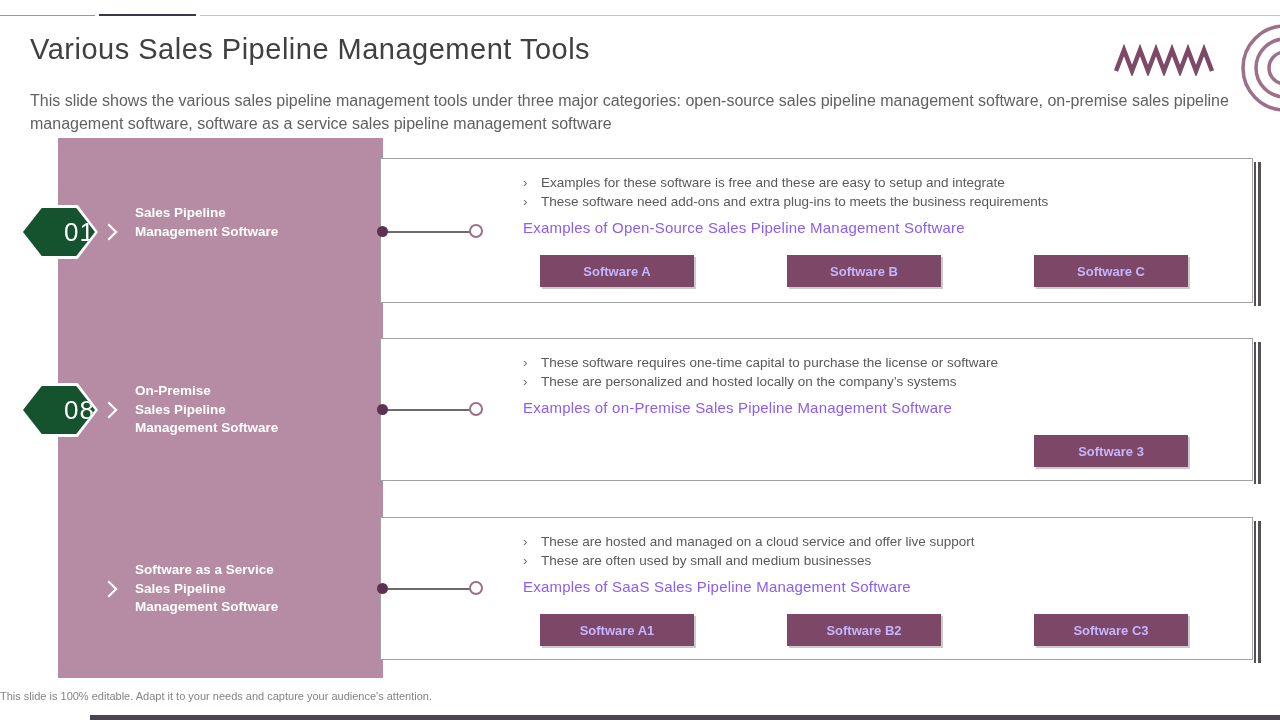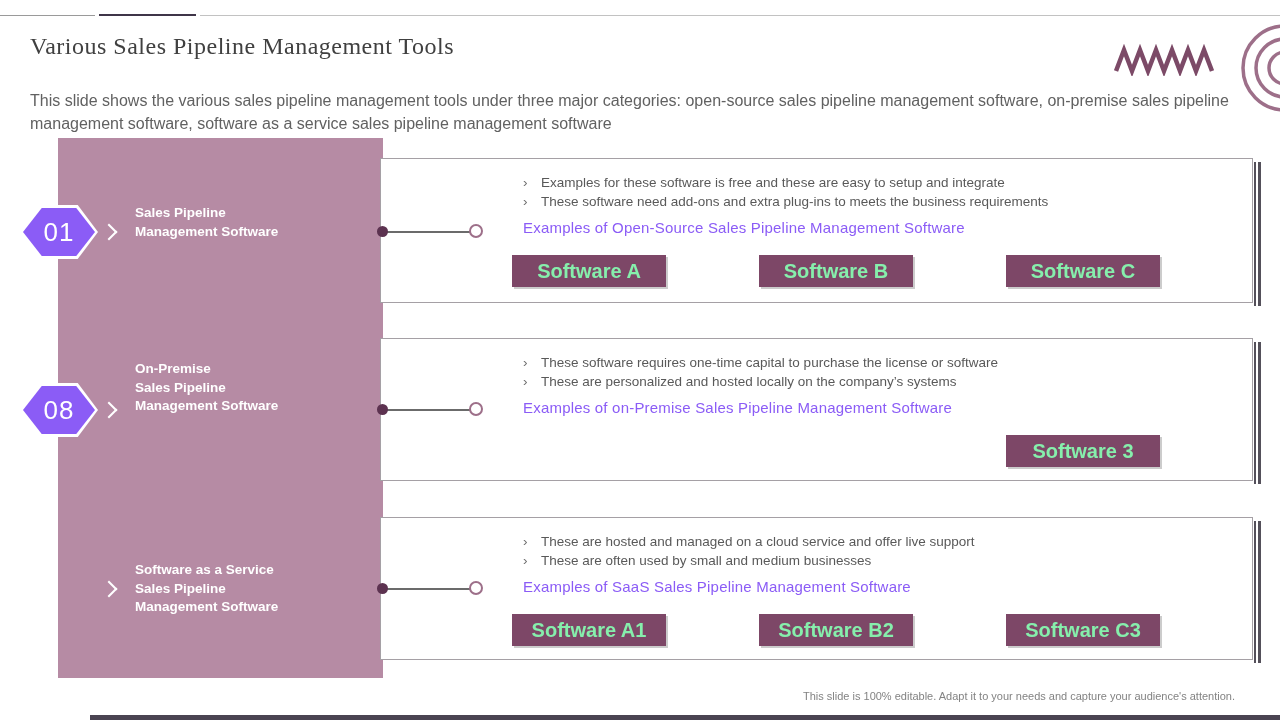--- a/index.html
+++ b/index.html
@@ -8,70 +8,70 @@
     position:relative; width:1280px; height:720px; background:#ffffff;
     font-family:"Liberation Sans", sans-serif; overflow:hidden; margin:0 auto;
   }
   
   .topline-seg { position:absolute; }
   .topline-a { left:0; top:15px; width:95px; height:1px; background:#9a9a9a; }
   .topline-b { left:99px; top:14px; width:97px; height:2px; background:#3f3548; }
   .topline-c { left:200px; top:15px; width:1080px; height:1px; background:#c2c2c2; }
 
   .title {
-    position:absolute; left:30px; top:33px; font-size:24px; font-weight:400;
-    color:#404040; letter-spacing:0.5px; white-space:nowrap;font-family:Liberation Serif, serif;
+    position:absolute; left:30px; top:33px; font-size:29px; font-weight:400;
+    color:#404040; letter-spacing:0.5px; white-space:nowrap;
   }
   .subtitle {
     position:absolute; left:30px; top:89px; width:1226px; font-size:16px;
     line-height:1.45; color:#616161;
   }
   .footer {
-    position:absolute; left:0; top:690px; width:1235px; text-align:right;
+    position:absolute; left:0; top:690px; width:1235px; text-align:left;
     font-size:11px; color:#838383;
   }
   .bottom-bar { position:absolute; left:90px; top:715px; width:1190px; height:5px; background:#4a4452; }
 
   
   .zigzag { position:absolute; left:1114px; top:44px; }
   .rings  { position:absolute; left:1234px; top:18px; }
 
   
   .sidebar { position:absolute; left:58px; top:138px; width:325px; height:540px; background:#b68ba4; }
 
   
   .hex { position:absolute; left:20px; width:78px; height:54px;
          clip-path:polygon(26% 0,74% 0,100% 50%,74% 100%,26% 100%,0 50%);
          background:#ffffff; }
   .hex-inner { position:absolute; inset:3px;
          clip-path:polygon(26% 0,74% 0,100% 50%,74% 100%,26% 100%,0 50%);
-         background:#8b5cf6; display:flex; align-items:center; justify-content:center; }
+         background:#14532d; display:flex; align-items:center; justify-content:flex-end; }
   .hex-num { color:#ffffff; font-size:26px; font-weight:400; letter-spacing:1px; }
 
   .chev { position:absolute; left:103px; width:12px; height:12px;
           border-top:2.5px solid #ffffff; border-right:2.5px solid #ffffff;
           transform:rotate(45deg); }
 
   .cat-label { position:absolute; left:135px; width:240px; color:#ffffff;
           font-size:13.5px; font-weight:bold; line-height:1.38; }
 
   
   .content-box { position:absolute; left:380px; width:873px; background:#ffffff;
           border:1px solid #a5a0a5; }
   .box-right-bar { position:absolute; right:-9px; top:3px; bottom:-4px; width:7px;
           border-left:2px solid #54505a; border-right:3px solid #54505a; }
   .bullets { position:absolute; left:142px; top:14px; right:20px; }
   .bullet  { font-size:13.5px; color:#595959; line-height:19px; display:flex; }
   .bmark   { width:18px; flex:0 0 18px; color:#6e6e6e; }
   .examples-heading { position:absolute; left:142px; top:60px; font-size:15px;
           color:#8b5cf6; letter-spacing:0.2px; }
   .sw-btn { position:absolute; top:96px; width:154px; height:32px; background:#7d4767;
-          color:#86efac; font-size:20px; font-weight:bold; display:flex;
+          color:#c4b5fd; font-size:13px; font-weight:bold; display:flex;
           align-items:center; justify-content:center;
-          box-shadow:2px 2px 0 rgba(110,110,110,0.35); }
+          box-shadow:2px 2px 0 rgba(110,110,110,0.35);margin-left:28px; }
   .sw-1 { left:131px; } .sw-2 { left:378px; } .sw-3 { left:625px; }
 
   
   .conn-dot { position:absolute; left:377px; width:11px; height:11px; border-radius:50%;
           background:#5c3250; z-index:3; }
   .conn-line { position:absolute; left:385px; width:88px; height:2px; background:#6b6b6b; z-index:2; }
   .conn-ring { position:absolute; left:469px; width:14px; height:14px; border-radius:50%;
           border:2px solid #9d6f89; background:#ffffff; z-index:3; }
 </style>
 </head>
@@ -107,21 +107,21 @@
     <div>Sales Pipeline</div>
     <div>Management Software</div>
   </div>
 
   <div class="hex" style="top:383px">
     <div class="hex-inner">
       <span class="hex-num">08</span>
     </div>
   </div>
   <span class="chev" style="top:404px"></span>
-  <div class="cat-label" style="top:360px">
+  <div class="cat-label" style="top:382px">
     <div>On-Premise</div>
     <div>Sales Pipeline</div>
     <div>Management Software</div>
   </div>
 
   <span class="chev" style="top:583px"></span>
   <div class="cat-label" style="top:561px">
     <div>Software as a Service</div>
     <div>Sales Pipeline</div>
     <div>Management Software</div>

